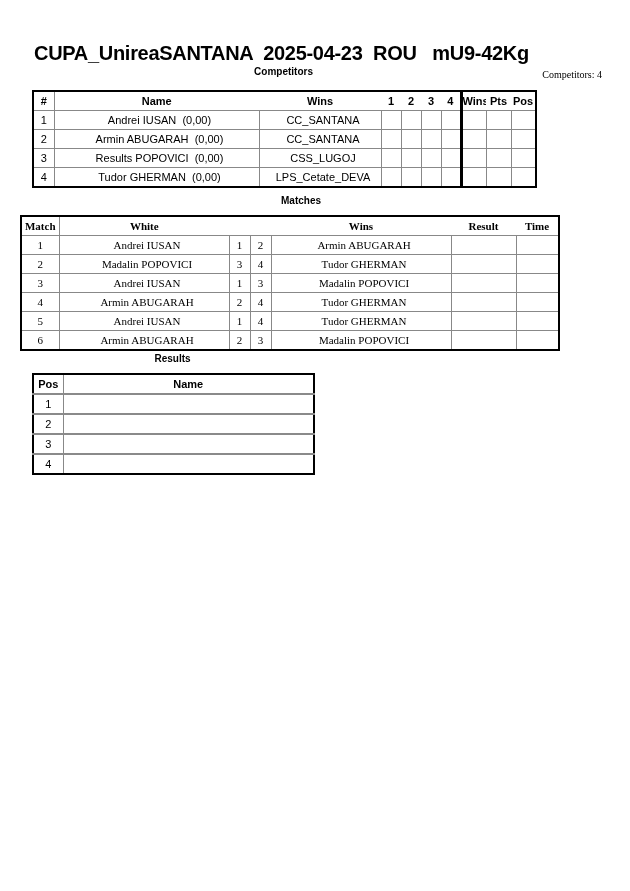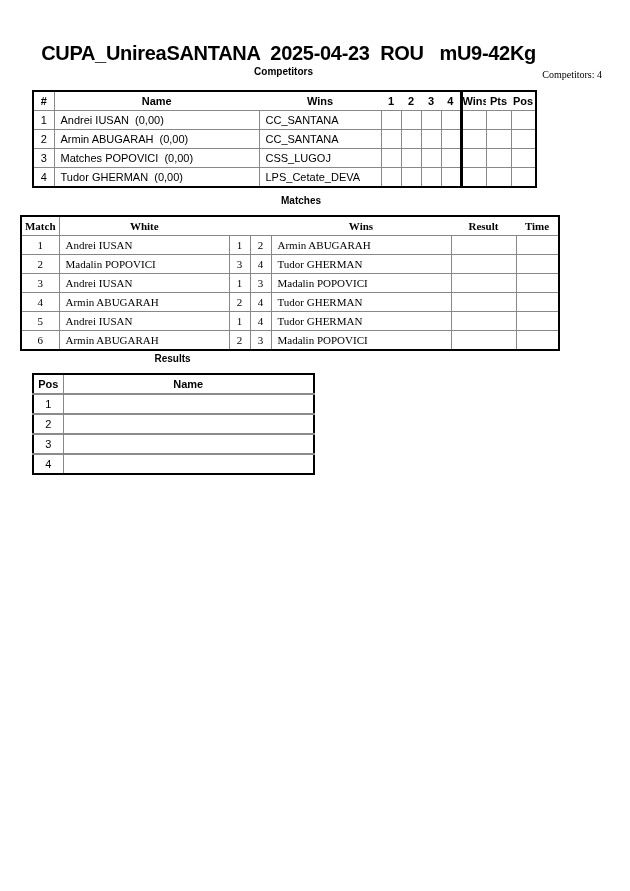--- a/index.html
+++ b/index.html
@@ -1,33 +1,33 @@
 <!DOCTYPE html>
 <html><head>
 <meta charset="utf-8">
 <style>
   html,body{margin:0;padding:0;background:#ffffff;}
   .page{position:relative;width:630px;height:891px;background:#ffffff;
         font-family:"Liberation Sans",sans-serif;color:#000;overflow:hidden;}
   .abs{position:absolute;}
-  .title{left:16px;top:42px;width:520px;text-align:right;
+  .title{left:34px;top:42px;width:520px;text-align:left;
          font-size:20px;font-weight:bold;letter-spacing:-0.3px;white-space:pre;}
   .heading{font-size:10px;font-weight:bold;text-align:center;}
   .h-comp{left:32px;top:66px;width:503px;}
   .h-match{left:32px;top:195px;width:538px;}
   .h-res{left:32px;top:353px;width:281px;}
   .count{top:69px;right:28px;font-size:10px;font-family:Liberation Serif, serif;}
 
   table.sheet{position:absolute;border-collapse:collapse;table-layout:fixed;
               border:2px solid #000;background:#fff;}
   table.sheet th,table.sheet td{padding:0;height:18px;font-size:11px;
               line-height:16px;overflow:hidden;white-space:pre;vertical-align:middle;}
   table.sheet th{font-weight:bold;text-align:center;border:none;border-bottom:1px solid #888;}
   table.sheet td{border:1px solid #888;text-align:center;}
-  table.sheet td.l{text-align:left;padding-left:6px;}
+  table.sheet td.l{text-align:center;padding-left:6px;}
   table.sheet .sep-r{border-right:1px solid #888;}
   .thick-l{border-left:3px solid #000 !important;margin-left:15px;}
 
   .t-comp{left:32px;top:90px;width:503px;}
   .t-match{left:20px;top:215px;width:538px;font-family:Liberation Serif, serif;}
   .t-res{left:32px;top:373px;width:281px;}
   table.results td{border:none;border-top:2px solid #8a8a8a;}
   table.results td.sep-r{border-right:1px solid #888;}
   table.results th{border-bottom:2px solid #8a8a8a;}
 </style>
@@ -85,21 +85,21 @@
       <td></td>
       <td></td>
       <td></td>
       <td></td>
       <td class="thick-l"></td>
       <td></td>
       <td></td>
     </tr>
     <tr>
       <td>3</td>
-      <td class="l">Matches POPOVICI  (0,00)</td>
+      <td class="l">Results POPOVICI  (0,00)</td>
       <td class="l">CSS_LUGOJ</td>
       <td></td>
       <td></td>
       <td></td>
       <td></td>
       <td class="thick-l"></td>
       <td></td>
       <td></td>
     </tr>
     <tr>

